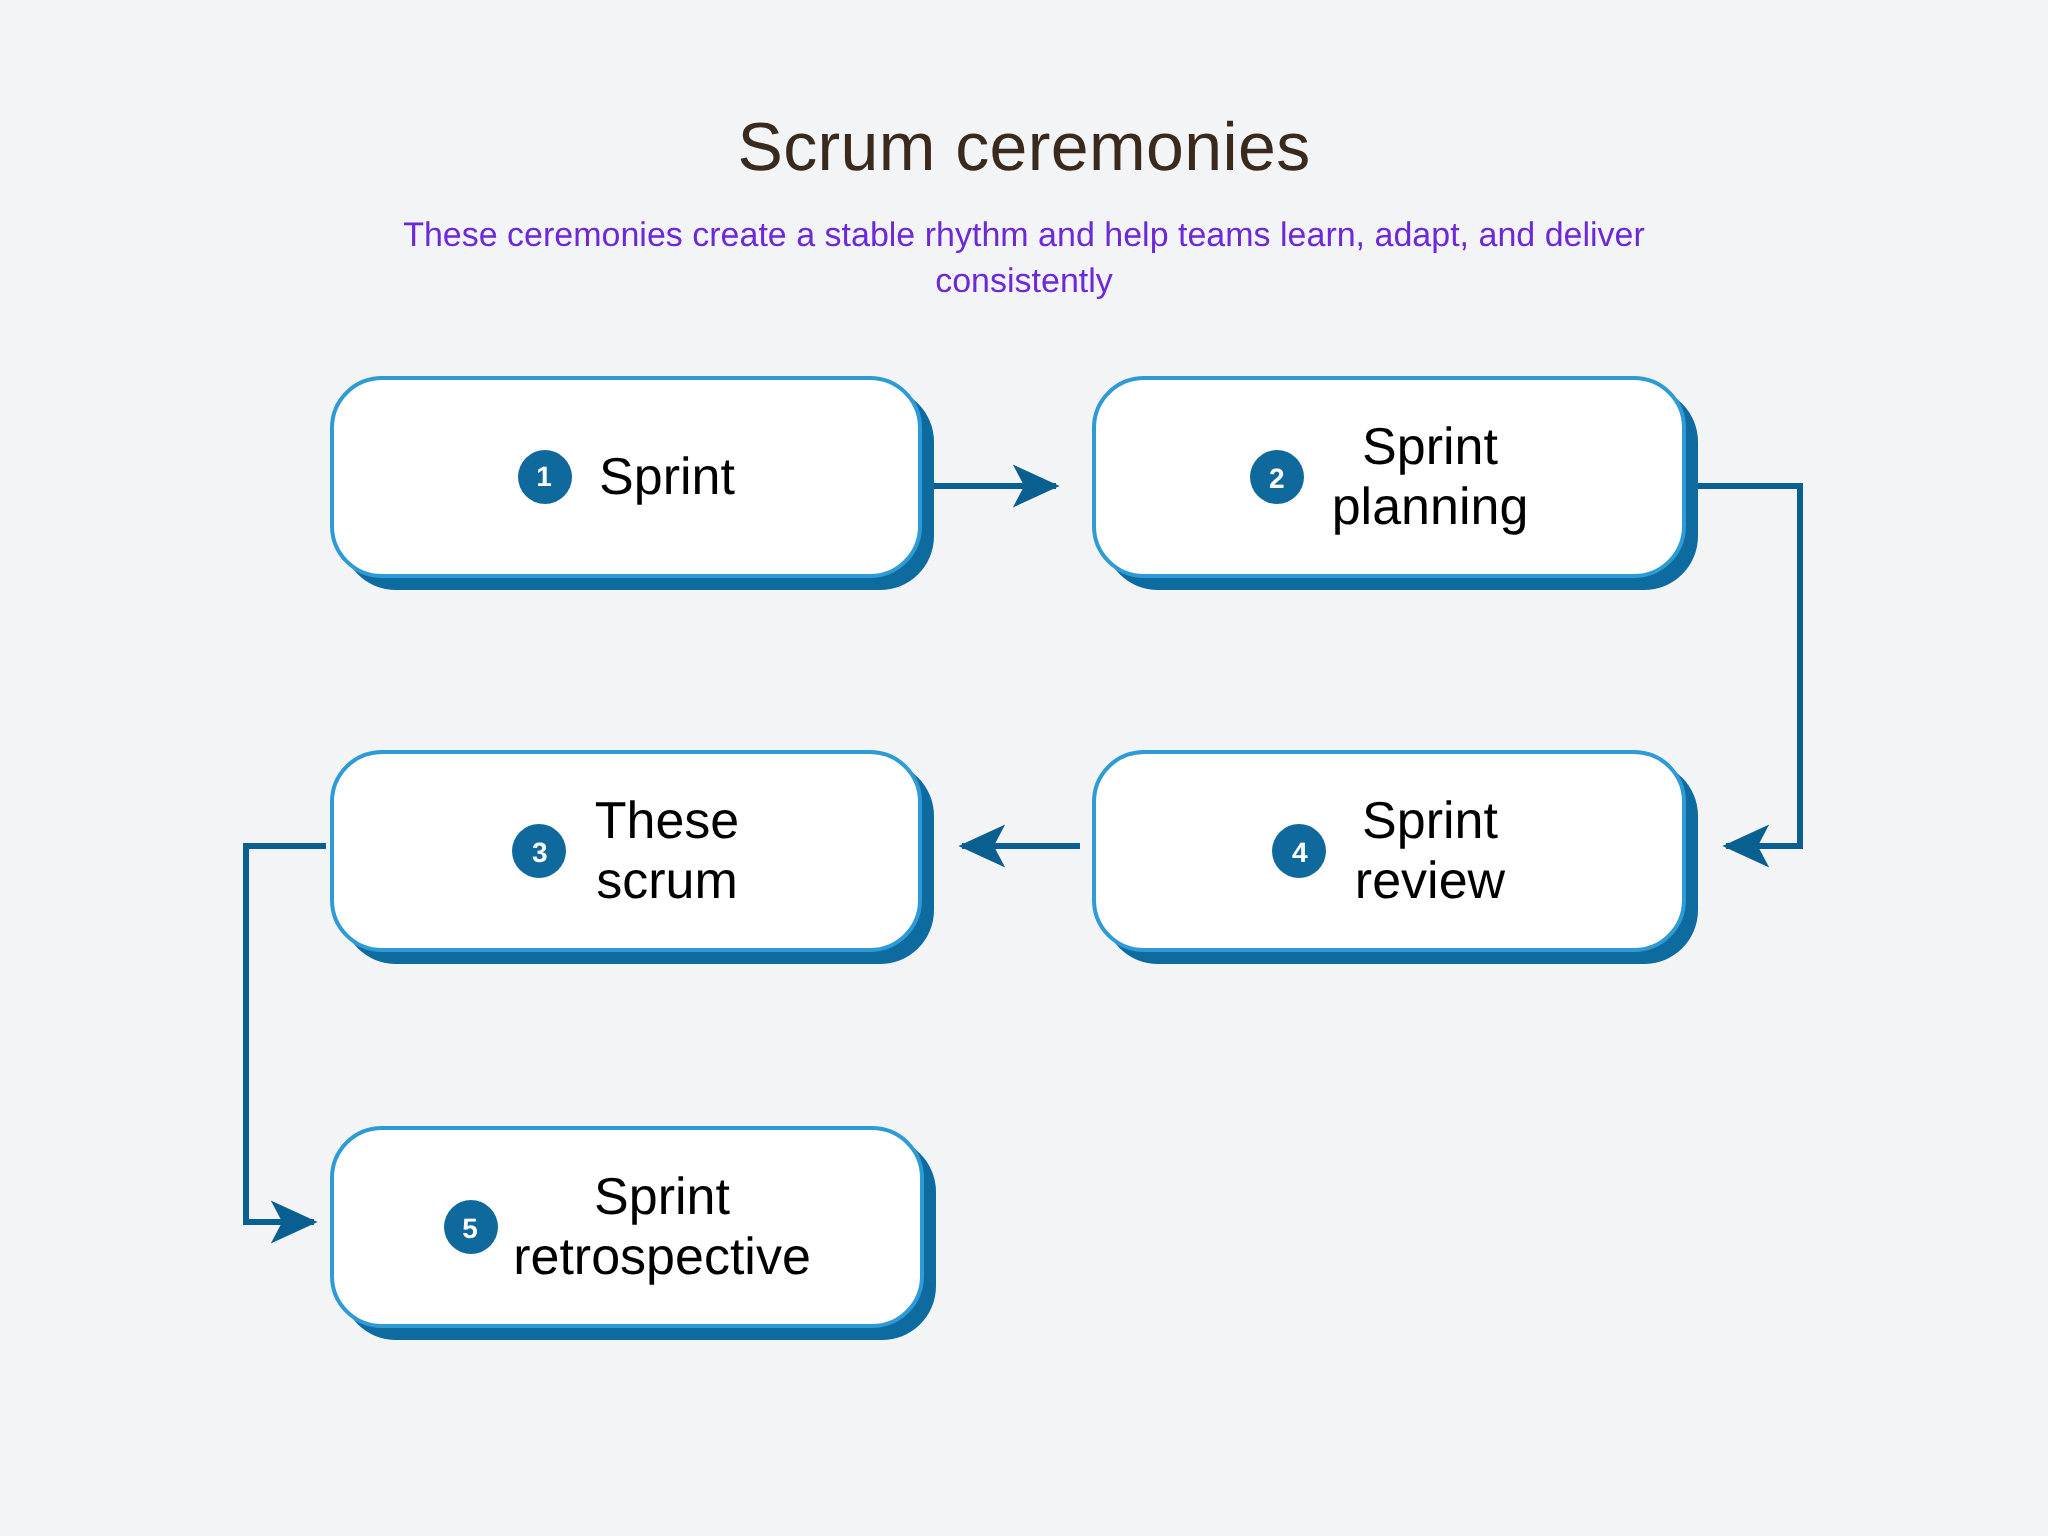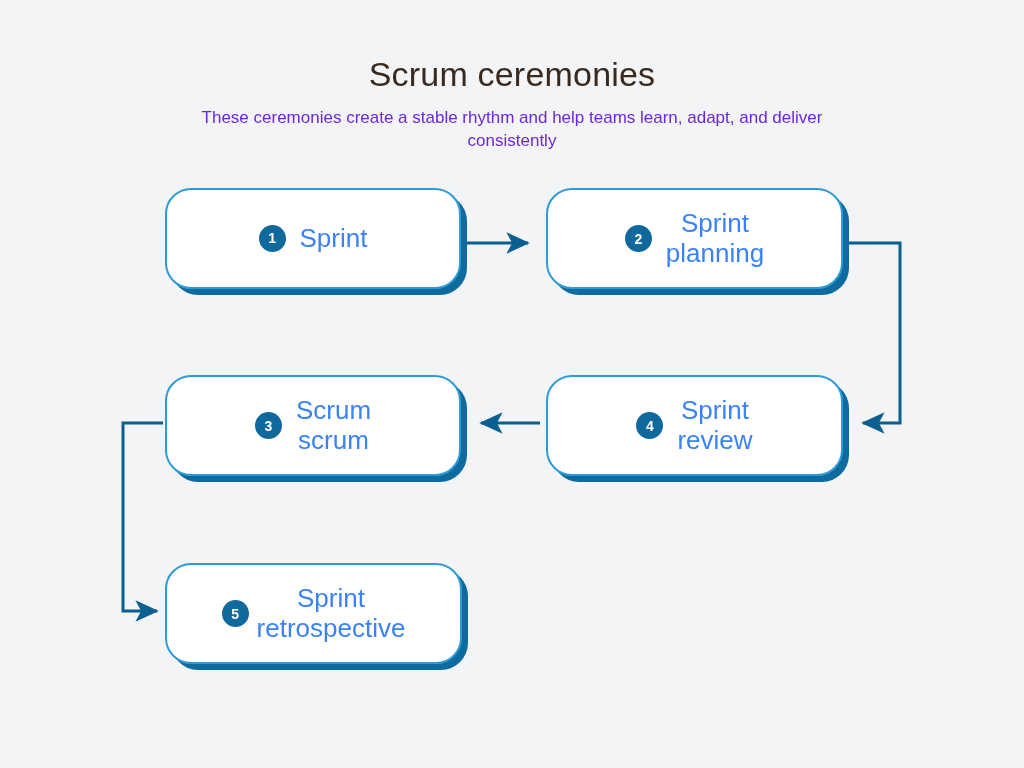--- a/index.html
+++ b/index.html
@@ -47,21 +47,21 @@
   }
   .badge{
     flex:0 0 auto;
     width:27px;height:27px;border-radius:50%;
     background:#10699d;color:#ffffff;
     font-size:14px;font-weight:700;
     display:flex;align-items:center;justify-content:center;
     line-height:1;
   }
   .label{
-    color:#3b82f6;font-size:26px;font-weight:400;
+    color:#000000;font-size:26px;font-weight:400;
     line-height:1.12;text-align:center;white-space:pre-line;
   }
   .label.wide{margin-left:-6px;}
 
   
   #node-1{left:165px;top:188px;width:296px;height:101px;}
   #node-2{left:546px;top:188px;width:297px;height:101px;}
   #node-3{left:165px;top:375px;width:296px;height:101px;}
   #node-4{left:546px;top:375px;width:297px;height:101px;}
   #node-5{left:165px;top:563px;width:297px;height:101px;}
@@ -111,21 +111,21 @@
 planning</span>
       </div>
     </div>
   </div>
 
   <div class="node" id="node-3">
     <div class="shadow"></div>
     <div class="body">
       <div class="inner">
         <span class="badge">3</span>
-        <span class="label">Scrum
+        <span class="label">These
 scrum</span>
       </div>
     </div>
   </div>
 
   <div class="node" id="node-4">
     <div class="shadow"></div>
     <div class="body">
       <div class="inner">
         <span class="badge">4</span>

